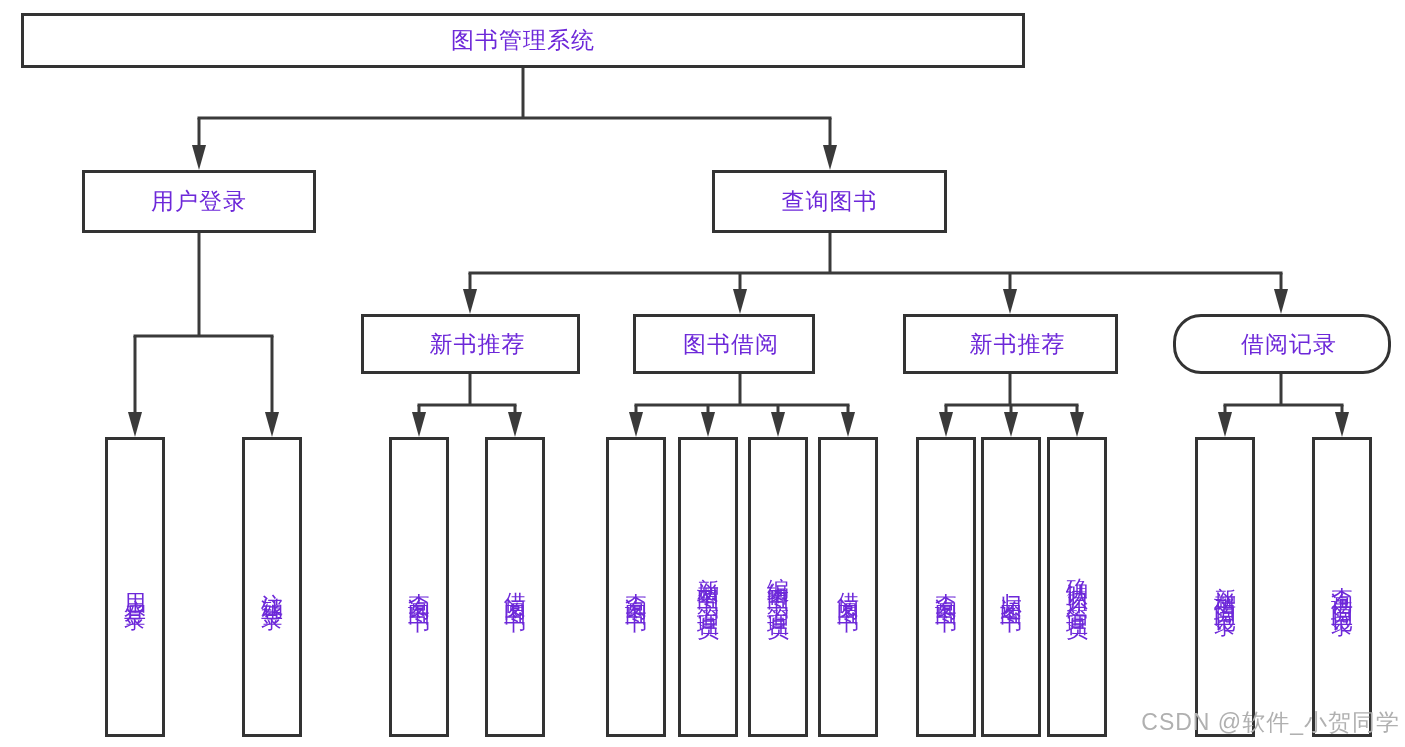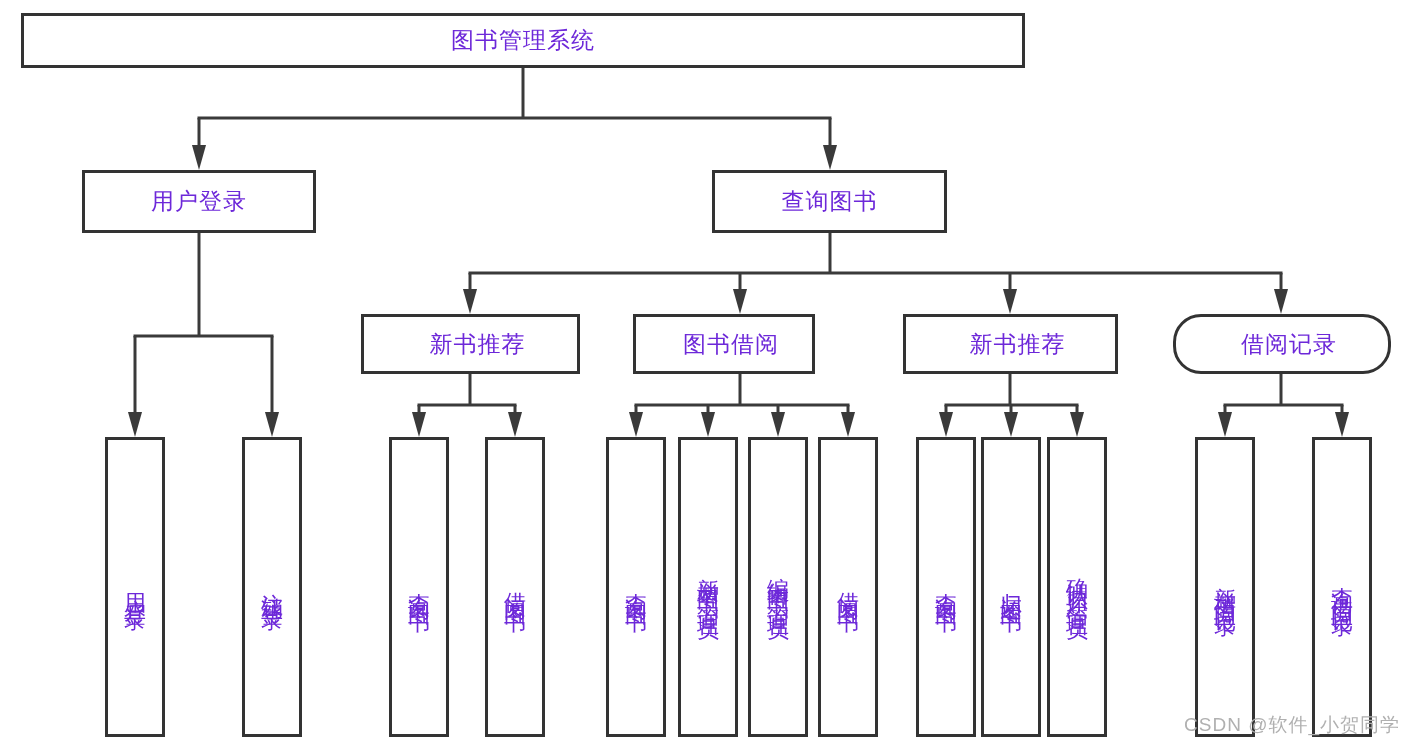--- a/index.html
+++ b/index.html
@@ -69,21 +69,21 @@
   .leaf-b4 { left: 818px; }
   .leaf-c1 { left: 916px; }
   .leaf-c2 { left: 981px; }
   .leaf-c3 { left: 1047px; }
   .leaf-r1 { left: 1195px; }
   .leaf-r2 { left: 1312px; }
   .watermark {
     position: absolute;
     right: 5px;
     bottom: 9px;
-    font-size: 19px;
+    font-size: 23px;
     color: #b0b0b0;
     letter-spacing: 1px;
     z-index: 3;
     white-space: nowrap;
   }
 </style>
 </head>
 <body>
 
 <div class="stage">

